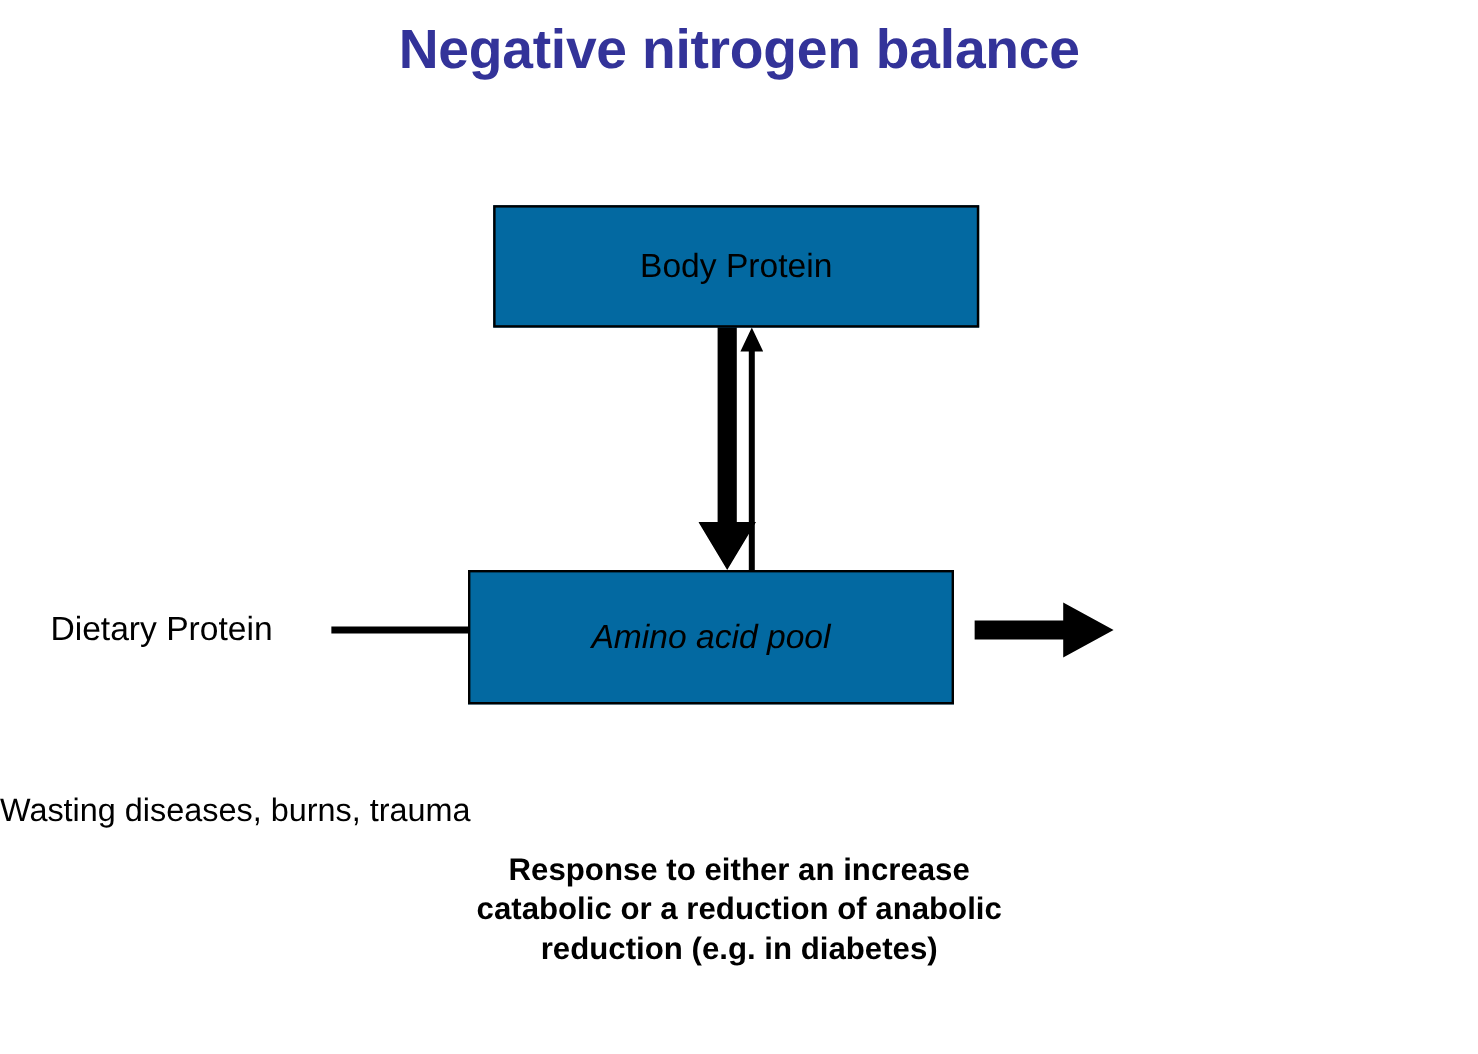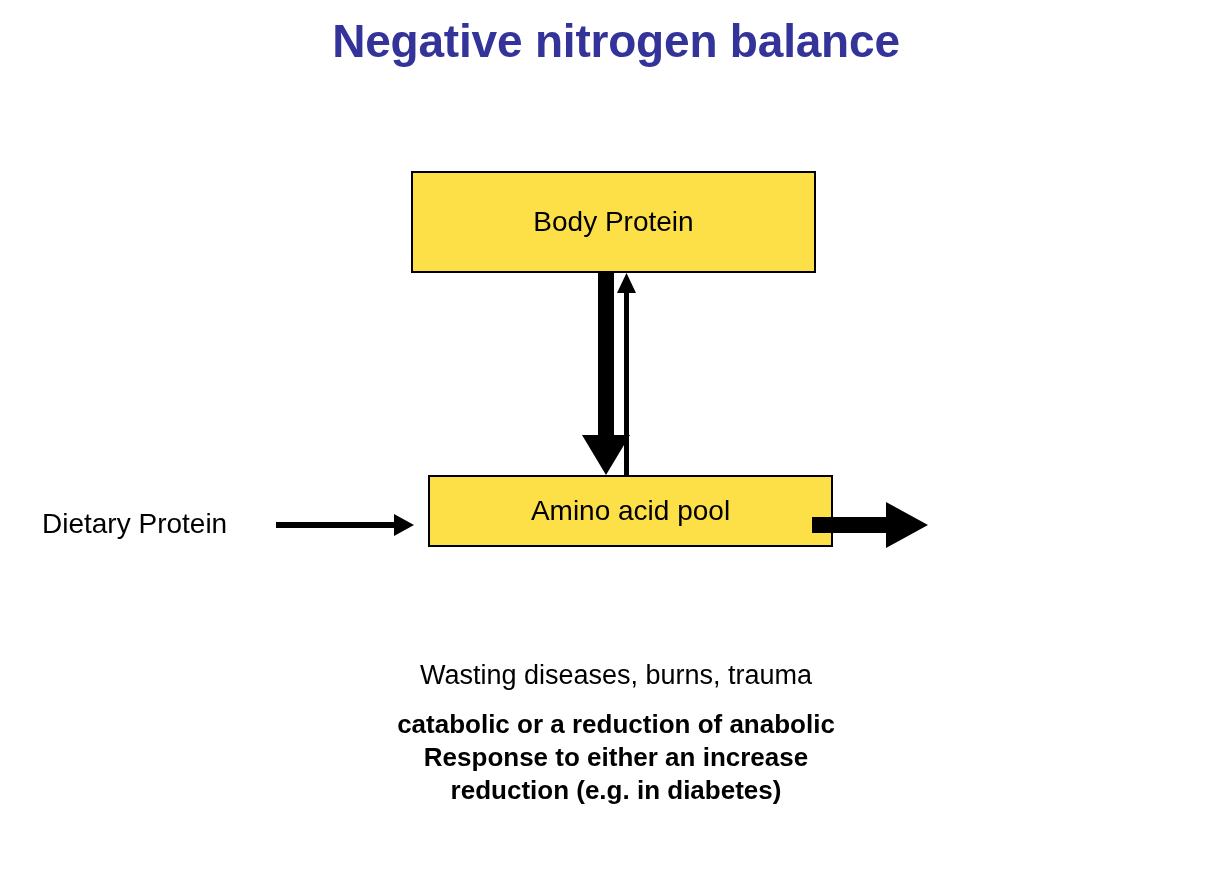--- a/index.html
+++ b/index.html
@@ -30,41 +30,42 @@
     font-weight: bold;
     color: #333399;
     letter-spacing: -0.2px;
     line-height: 58px;
     white-space: nowrap;
   }
 
   
   .node-box {
     position: absolute;
-    background: #fde047;
+    background: #0369a1;
     border: 2px solid #000000;
     box-sizing: border-box;
     display: flex;
     align-items: center;
     justify-content: center;
     font-size: 28px;
     color: #000000;
     z-index: 3;
   }
   #box-body-protein {
     left: 411px;
     top: 171px;
     width: 405px;
     height: 102px;
   }
   #box-amino-acid-pool {
-    left: 428px;
+    left: 390px;
     top: 475px;
     width: 405px;
-    height: 72px;
+    height: 112px;
+    font-style: italic;
   }
 
   
   
   #arrow-catabolism {
     position: absolute;
     left: 582px;
     top: 271px;
     width: 60px;
     height: 206px;
@@ -116,21 +117,20 @@
     color: #000000;
     white-space: nowrap;
   }
 
   
   #caption-conditions {
     position: absolute;
     left: 0;
     top: 657px;
     width: 1232px;
-    text-align: center;
     font-size: 27px;
     color: #000000;
     line-height: 36px;
     white-space: nowrap;
   }
   #caption-explanation {
     position: absolute;
     left: 216px;
     top: 708px;
     width: 800px;
@@ -183,18 +183,18 @@
   <div id="arrow-urea-output">
     <svg width="120" height="54" viewBox="0 0 120 54" xmlns="http://www.w3.org/2000/svg">
       <polygon points="0,19 74,19 74,4 116,27 74,50 74,35 0,35" fill="#000000"></polygon>
     </svg>
   </div>
 
 
   <div id="caption-conditions">Wasting diseases, burns, trauma</div>
 
   <div id="caption-explanation">
+    <span class="cap-line">Response to either an increase</span>
     <span class="cap-line">catabolic or a reduction of anabolic</span>
-    <span class="cap-line">Response to either an increase</span>
     <span class="cap-line">reduction (e.g. in diabetes)</span>
   </div>
 
 </div>
 
 </body></html>

